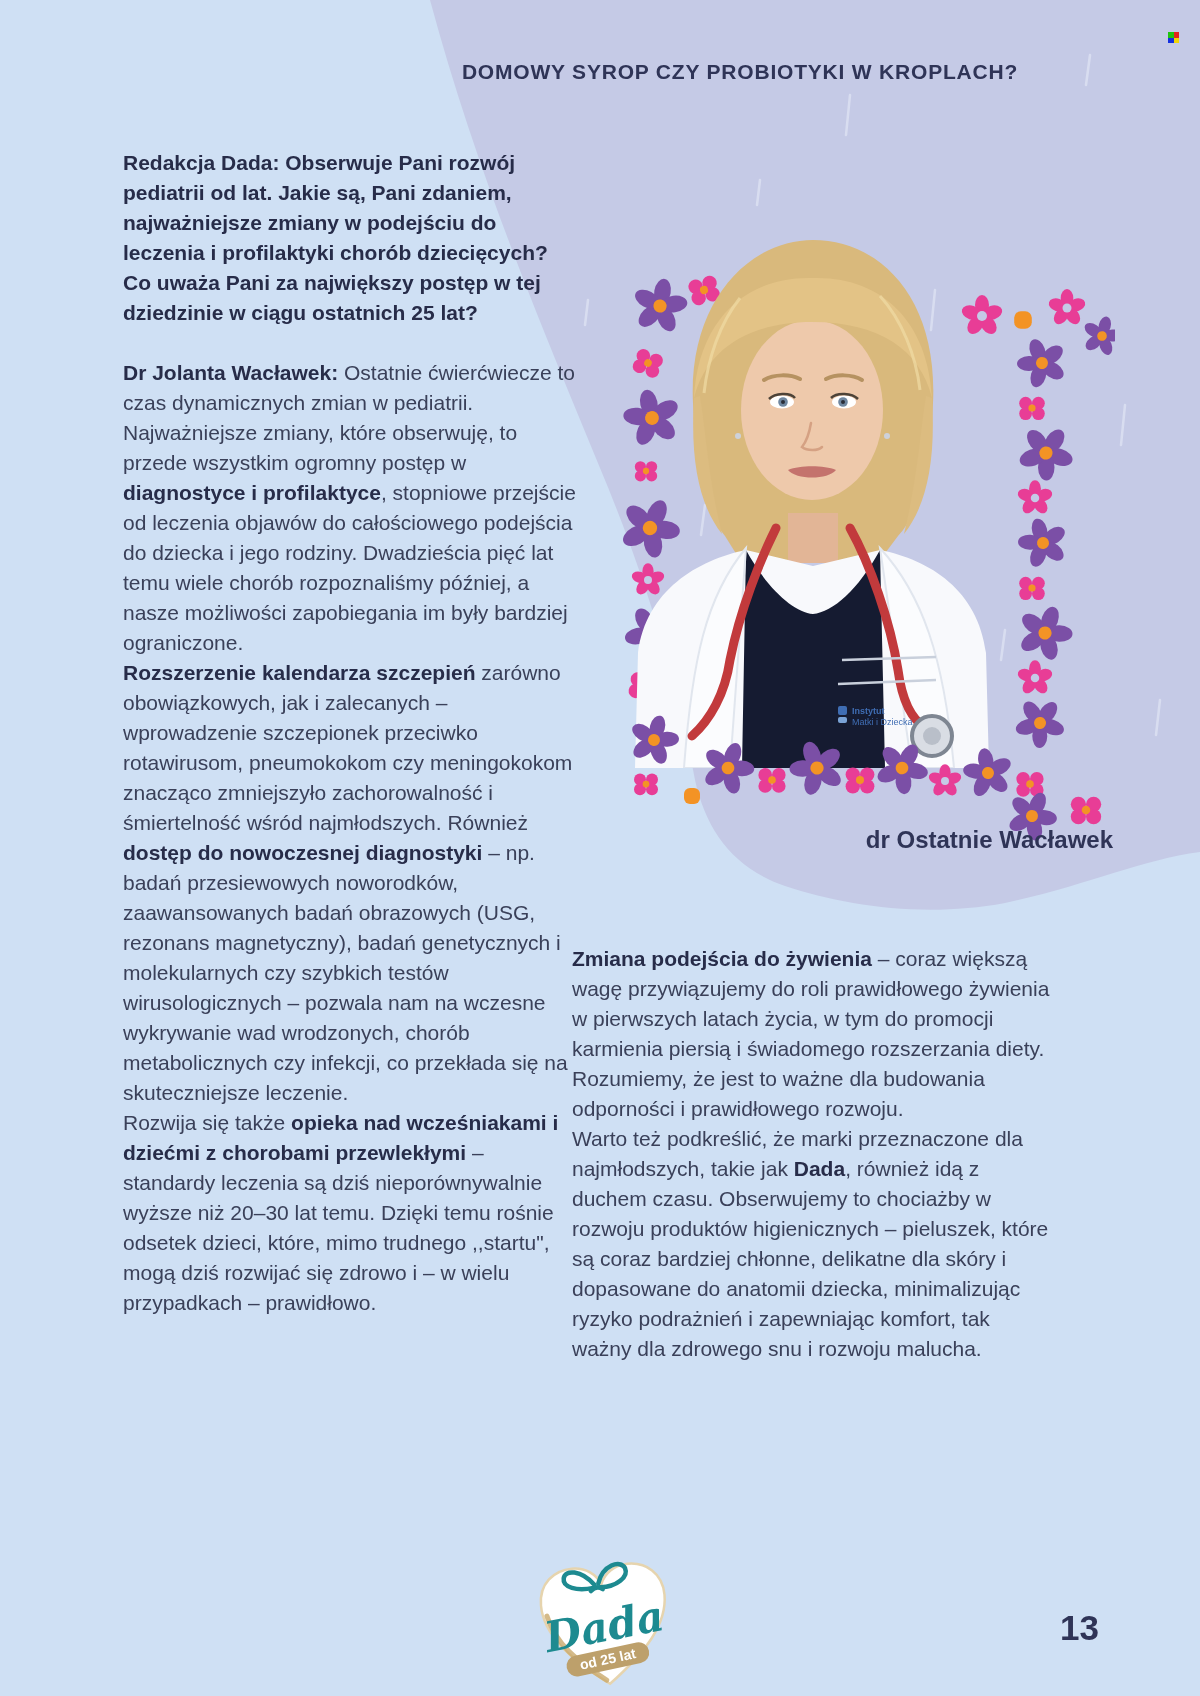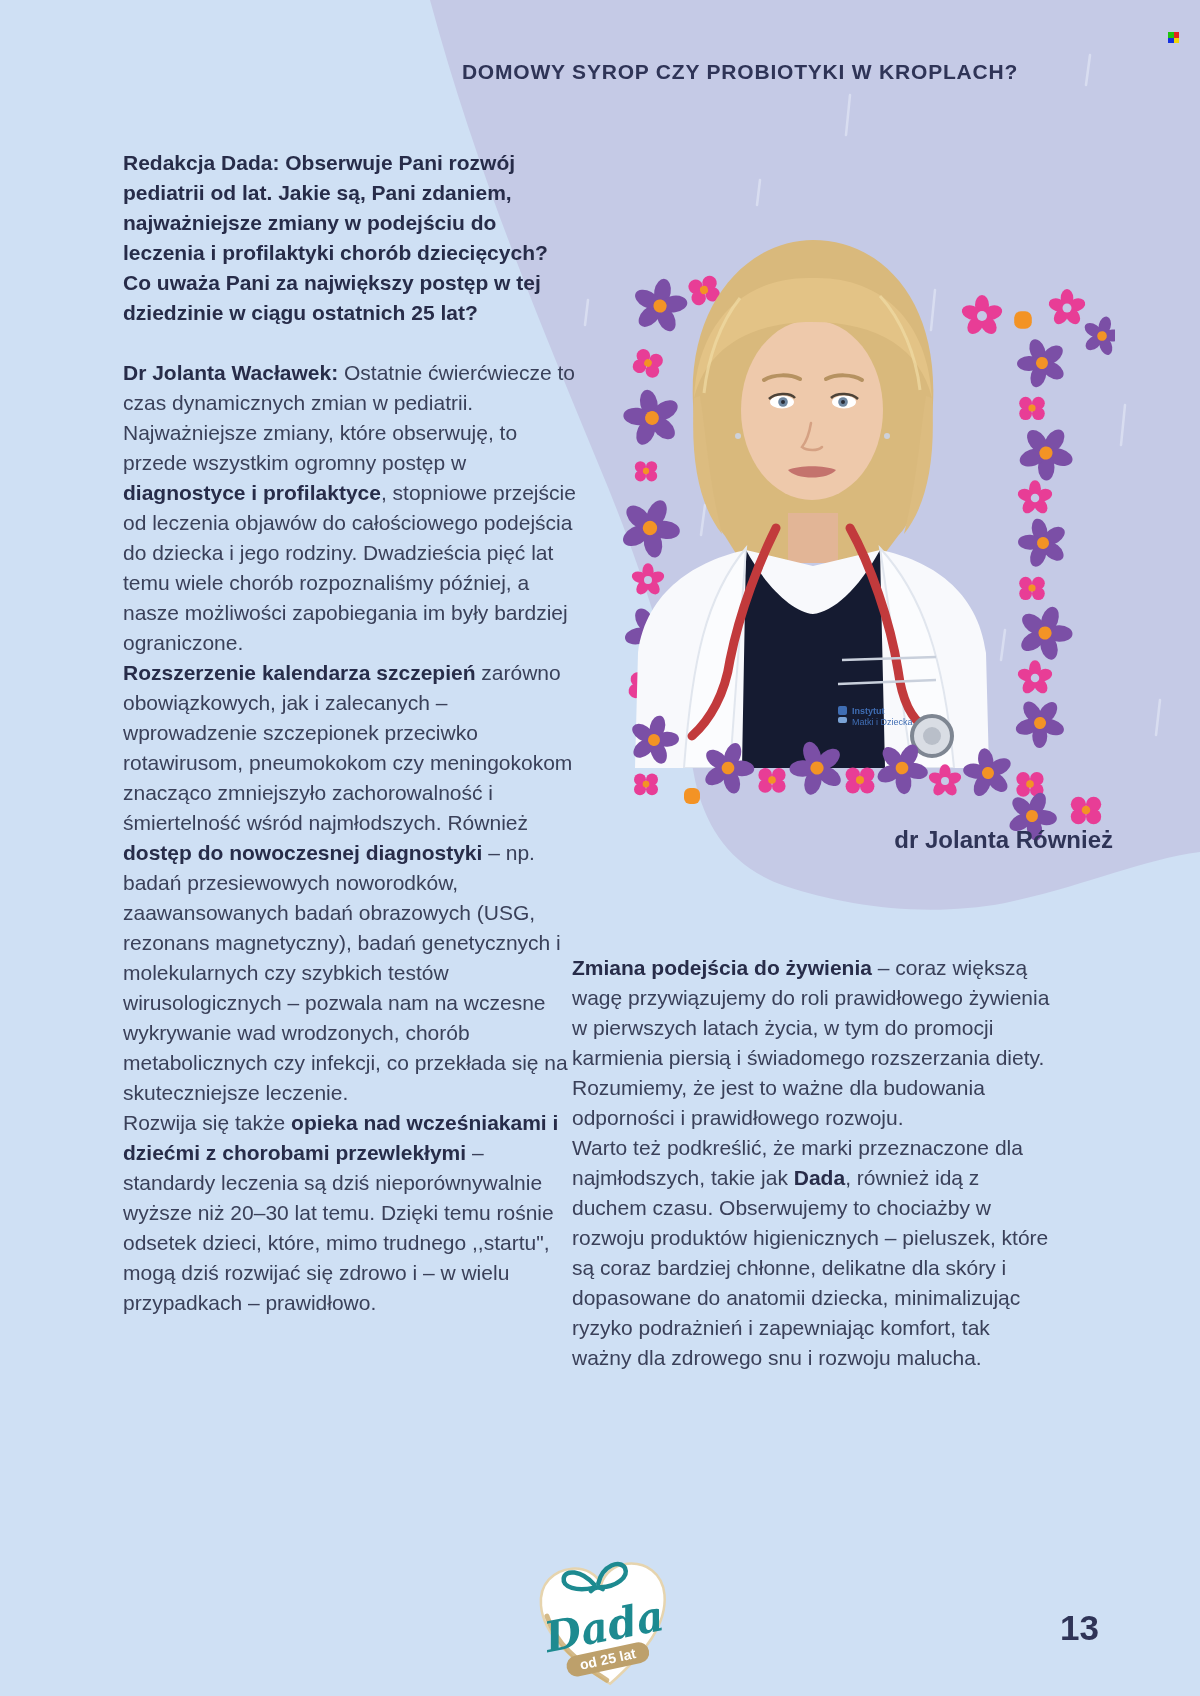--- a/index.html
+++ b/index.html
@@ -35,21 +35,21 @@
   }
   .col{
     position:absolute;
     font-size:21px;line-height:30px;
     color:var(--body);
     text-align:left;
   }
   .col p{margin:0 0 30px 0;}
   .col p:last-child{margin-bottom:0;}
   .left-col{left:107px;top:148px;width:458px;margin-left:16px;}
-  .right-col{left:572px;top:944px;width:480px;margin-top:9px;}
+  .right-col{left:572px;top:944px;width:480px;}
   .b{font-weight:700;color:var(--bold);}
   .q{font-weight:700;color:var(--bold);}
   
   .photo-block{position:absolute;left:580px;top:228px;width:535px;height:640px;}
   .photo-block svg{position:absolute;left:0;top:0;}
   .frame-back,.frame-front{width:535px;height:640px;}
   .portrait{left:10px;top:0;width:460px;height:540px;}
   .photo-caption{
     position:absolute;right:2px;top:598px;
     font-size:24px;font-weight:700;color:var(--heading);
@@ -255,21 +255,21 @@
       <use href="#f-daisy" transform="translate(237,540) rotate(-20) scale(1.1)"></use>
       <use href="#f-poppy" transform="translate(280,552) scale(0.9)"></use>
       <use href="#f-daisy" transform="translate(322,540) rotate(30) scale(1.05)"></use>
       <use href="#f-pink" transform="translate(365,553) scale(0.8)"></use>
       <use href="#f-daisy" transform="translate(408,545) rotate(-10)"></use>
       <use href="#f-poppy" transform="translate(450,556) scale(0.85)"></use>
       <use href="#f-daisy" transform="translate(452,588) rotate(25)"></use>
       <use href="#f-poppy" transform="translate(506,582) scale(0.95)"></use>
     </svg>
 
-    <div class="photo-caption">dr Jolanta Również</div>
+    <div class="photo-caption">dr Ostatnie Wacławek</div>
   </div>
 
   <svg class="dada-logo" viewBox="0 0 142 136" aria-hidden="true">
     <g transform="rotate(-5 71 70)">
       <path d="M71,128 C32,99 9,73 9,44 C9,22 25,10 43,10 C57,10 67,18 71,28
                C75,18 85,10 99,10 C117,10 133,22 133,44 C133,73 110,99 71,128 Z" fill="#ffffff" stroke="#e6d4ae" stroke-width="2.5"></path>
       <path d="M14,55 C20,83 40,103 68,124" stroke="#c9a96b" stroke-width="5" fill="none" opacity="0.8" stroke-linecap="round"></path>
 
       <g stroke="var(--logo-teal)" stroke-width="4.5" fill="none" stroke-linecap="round">
         <path d="M64,28 C52,12 36,10 34,19 C32,28 46,33 63,31"></path>

